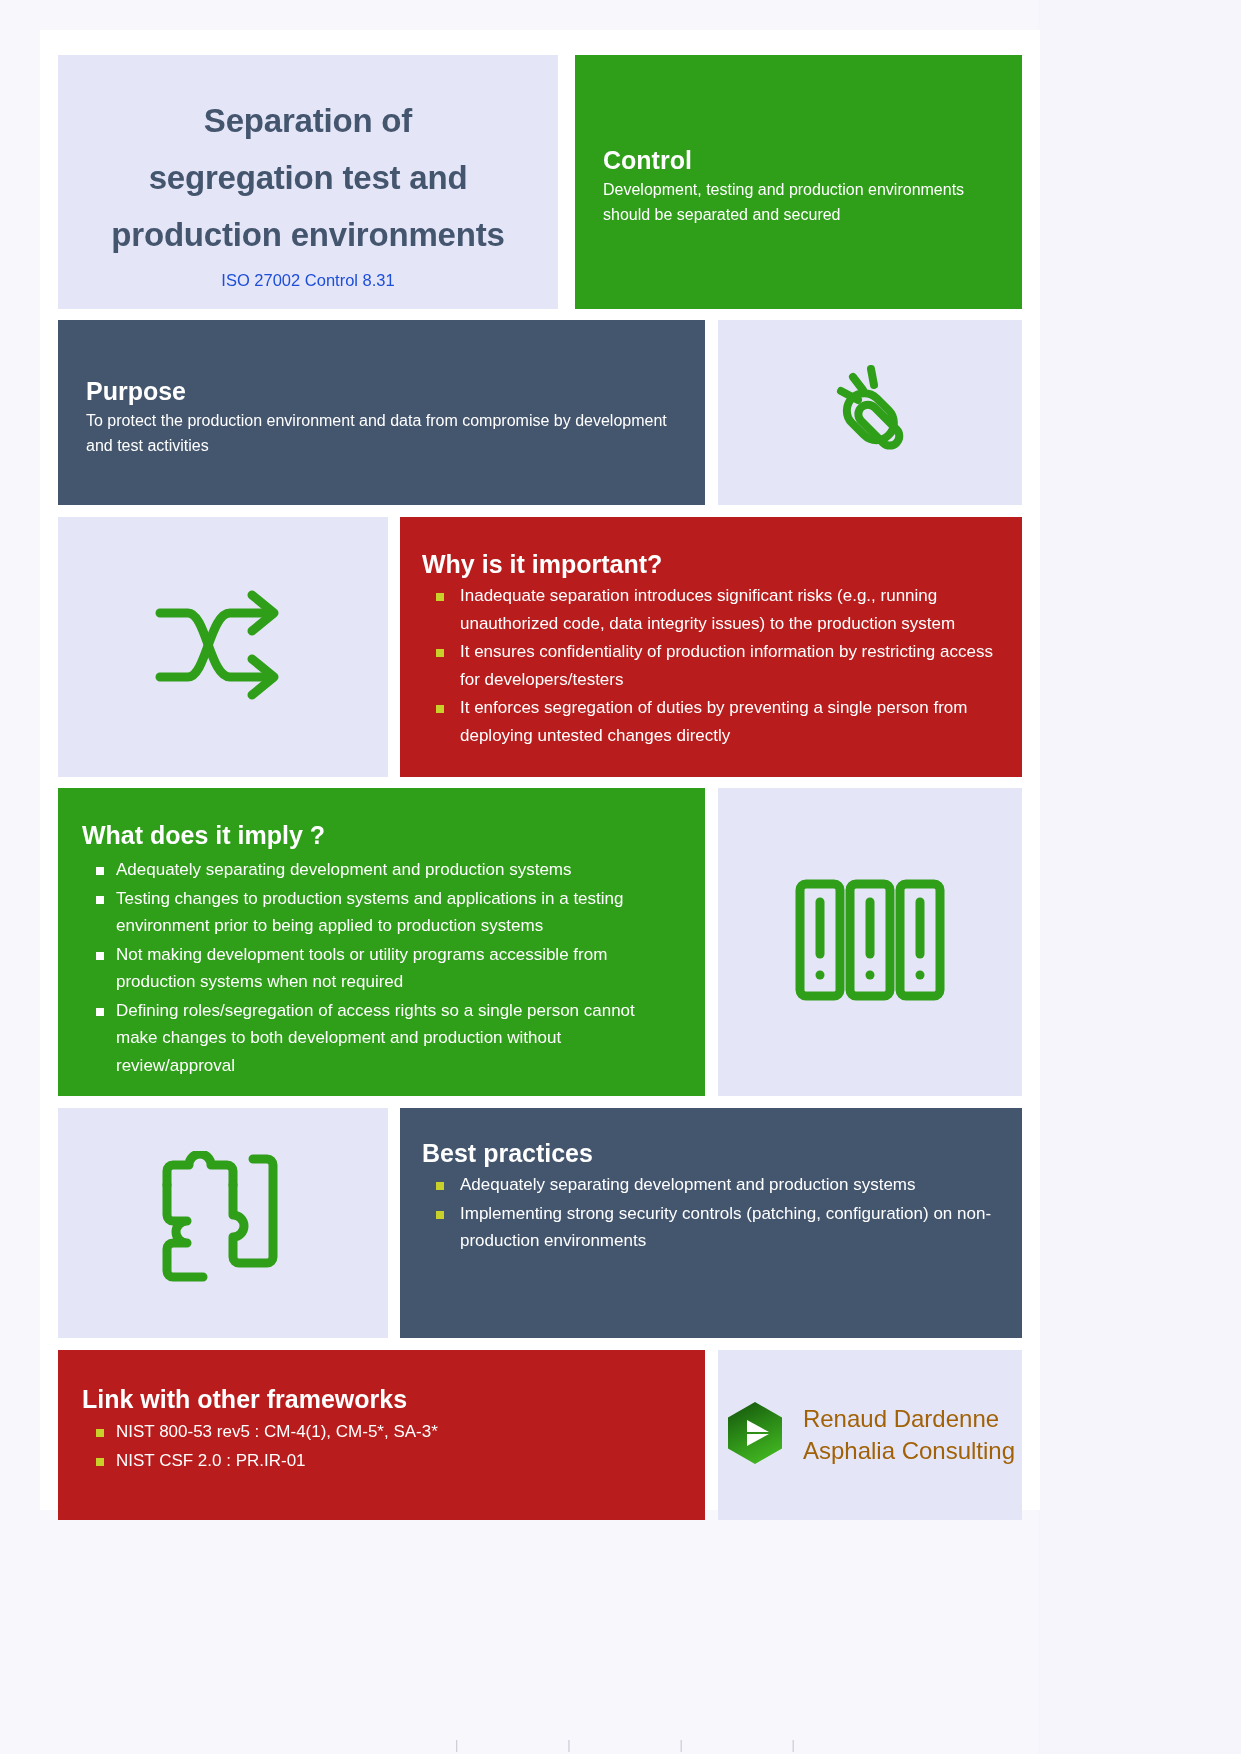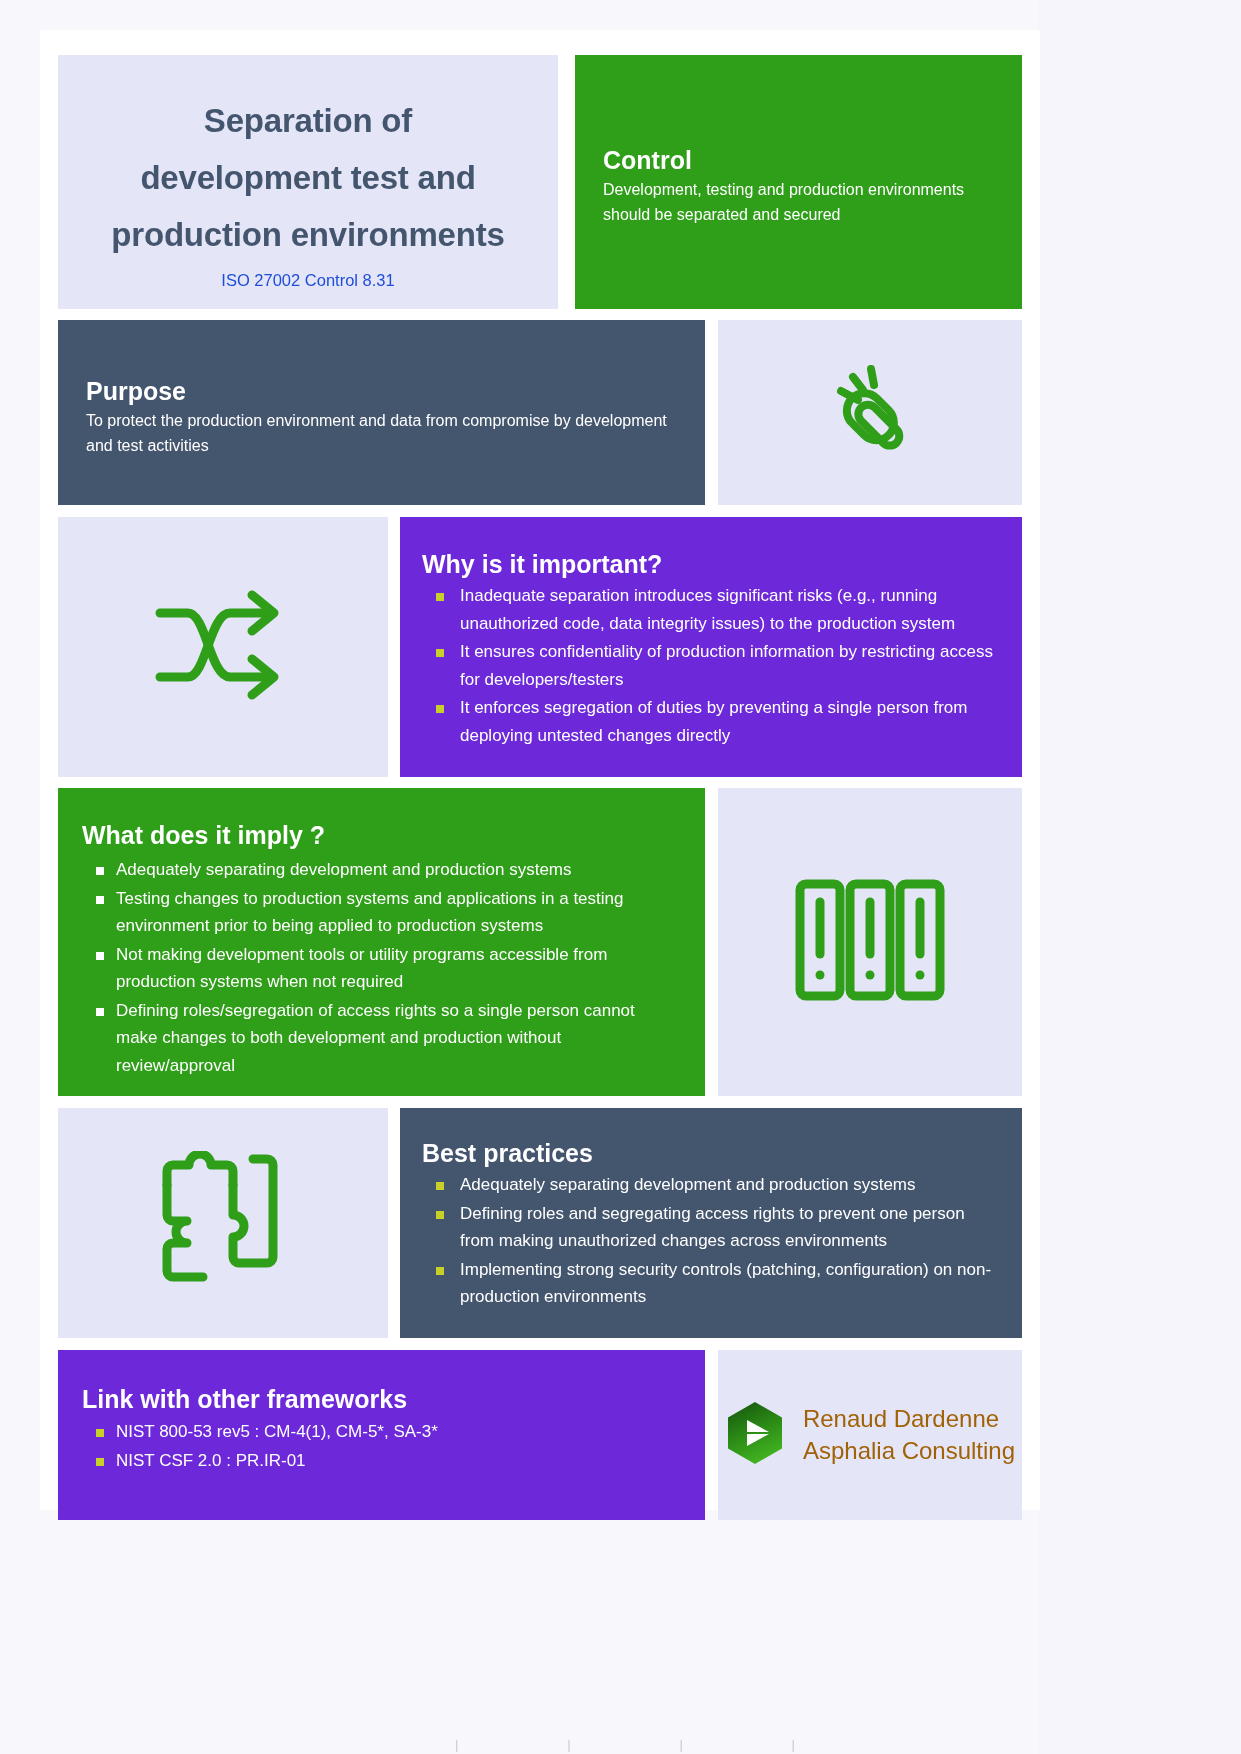--- a/index.html
+++ b/index.html
@@ -23,21 +23,21 @@
     background: #ffffff;
     min-height: 1480px;
     padding: 0;
   }
 
   
   .card { position: absolute; }
   .lav  { background: #e5e5f8; }
   .green{ background: #2f9e18; }
   .slate{ background: #44556e; }
-  .dark { background: #6d28d9; }
+  .dark { background: #b91c1c; }
 
   .title-h {
     font-size: 33px;
     font-weight: bold;
     color: #44556e;
     text-align: center;
     line-height: 1.72;
     letter-spacing: -0.2px;
   }
   .title-sub {
@@ -113,21 +113,21 @@
 </style>
 </head>
 <body>
 
 <div class="page">
   <div class="canvas">
 
     <div class="card lav" style="left:18px; top:25px; width:500px; height:254px; padding:38px 30px 0 30px;">
       <div class="title-h">
         <div>Separation of</div>
-        <div>development test and</div>
+        <div>segregation test and</div>
         <div>production environments</div>
       </div>
       <div class="title-sub">ISO 27002 Control 8.31</div>
     </div>
 
     <div class="card green" style="left:535px; top:25px; width:447px; height:254px; padding:90px 32px 0 28px;">
       <h2 class="sec">Control</h2>
       <p class="sec-body">Development, testing and production environments should be separated and secured</p>
     </div>
 
@@ -212,21 +212,20 @@
           <path d="M14 34 v30 a6 6 0 0 0 6 6 h14 a11 11 0 1 0 0 22 h-14 a6 6 0 0 0 -6 6 v22 a6 6 0 0 0 6 6 h30"></path>
           <path d="M80 34 v30 a11 11 0 1 1 0 22 v20 a6 6 0 0 0 6 6 h28 a6 6 0 0 0 6 -6 v-92 a6 6 0 0 0 -6 -6 h-14"></path>
         </svg>
       </span>
     </div>
 
     <div class="card slate" style="left:360px; top:1078px; width:622px; height:230px; padding:30px 24px 0 22px;">
       <h2 class="sec">Best practices</h2>
       <ul class="bul">
         <li>Adequately separating development and production systems</li>
-        <li>Defining roles and segregating access rights to prevent one person from making unauthorized changes across environments</li>
         <li>Implementing strong security controls (patching, configuration) on non-production environments</li>
       </ul>
     </div>
 
     <div class="card dark" style="left:18px; top:1320px; width:647px; height:170px; padding:34px 26px 0 24px;">
       <h2 class="sec" style="margin-bottom:4px;">Link with other frameworks</h2>
       <ul class="bul">
         <li style="padding-left:34px;">NIST 800-53 rev5 : CM-4(1), CM-5*, SA-3*</li>
         <li style="padding-left:34px;">NIST CSF 2.0 :  PR.IR-01</li>
       </ul>

